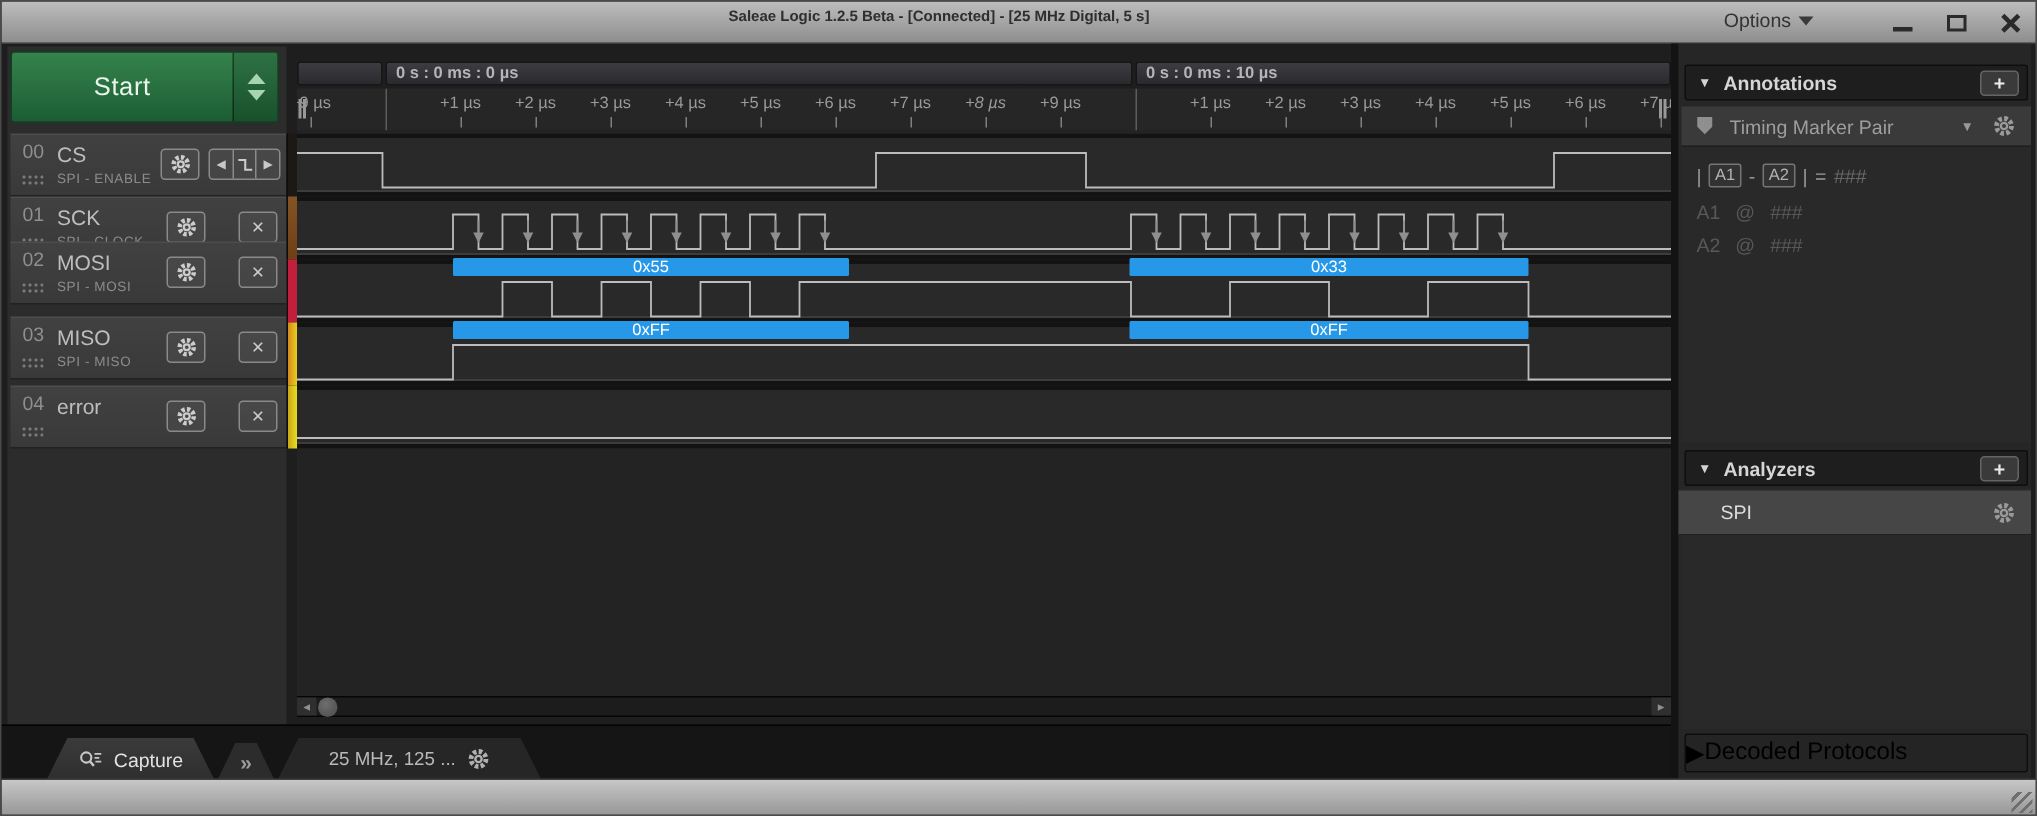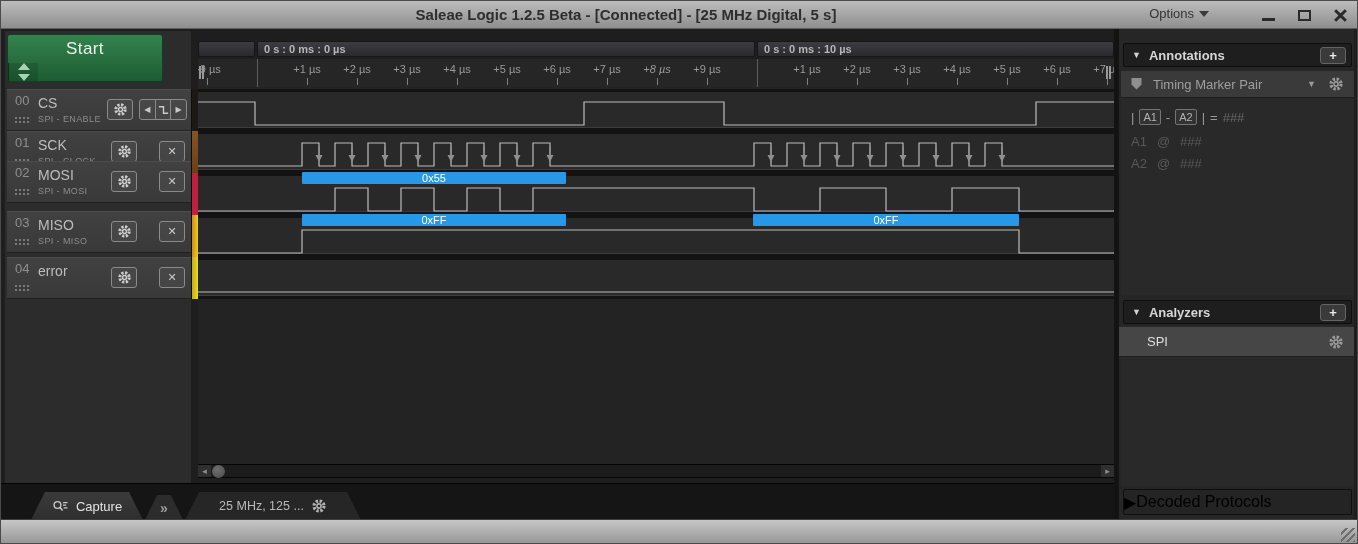--- a/index.html
+++ b/index.html
@@ -5,43 +5,43 @@
   * { box-sizing: border-box; margin: 0; padding: 0; }
   body { width:1358px; height:544px; margin:0; overflow:hidden;
          font-family:"Liberation Sans", sans-serif; background:#101010; }
   .screen { position:relative; width:1358px; height:544px; background:#1e1e1e; overflow:hidden;
             border:1px solid #4a4a4a; }
 
   
   .titlebar { position:absolute; left:0; top:0; width:1358px; height:28px;
               background:linear-gradient(#bdbdbd,#8e8e8e); border-bottom:1px solid #5f5f5f; }
   .titletext { position:absolute; left:0; top:5px; width:1206px; text-align:center;
-               font-size:15px; font-weight:bold; color:#2e2e2e;padding-left:44px; }
+               font-size:10px; font-weight:bold; color:#2e2e2e;padding-left:44px; }
   .options { position:absolute; right:150px; top:5px; font-size:13px; color:#333;
              display:flex; align-items:center; gap:5px; cursor:default; }
   .caret-down { width:0; height:0; border-left:5px solid transparent; border-right:5px solid transparent;
                 border-top:6px solid #3a3a3a; }
   .winbtn { position:absolute; top:3px; width:30px; height:22px; display:flex;
             align-items:center; justify-content:center; }
   .minbar { width:13px; height:3px; background:#2a2a2a; margin-top:8px; }
   .maxbox { width:13px; height:11px; border:2px solid #2a2a2a; }
   .closex { position:relative; width:14px; height:14px; }
   .closex:before,.closex:after{ content:""; position:absolute; left:6px; top:0; width:3px; height:15px; background:#2a2a2a; }
   .closex:before{ transform:rotate(45deg);} .closex:after{ transform:rotate(-45deg);}
 
   
   .leftpanel-bg  { position:absolute; left:4px; top:30px; width:186px; height:452px; background:#2c2c2c; }
   .wave-bg       { position:absolute; left:197px; top:86px; width:916px; height:377px; background:#232323; }
   .panel-gap     { position:absolute; left:1113px; top:28px; width:5px; height:490px; background:#131313; }
   .rightpanel-bg { position:absolute; left:1118px; top:28px; width:235px; height:490px; background:#262626; }
 
   
-  .startbtn { position:absolute; left:6px; top:33px; width:156px; height:48px; display:flex;
+  .startbtn { position:absolute; left:6px; top:33px; width:179px; height:48px; display:flex;
               border:1px solid #123f23; border-radius:3px; overflow:hidden;
-              background:linear-gradient(#35834d,#1c5c33);flex-direction:column; }
+              background:linear-gradient(#35834d,#1c5c33); }
   .startmain { flex:1; display:flex; align-items:center; justify-content:center;
                font-size:17px; color:#e9f4eb; letter-spacing:0.4px; }
   .startarrows { width:30px; border-left:1px solid rgba(0,0,0,0.45); display:flex; flex-direction:column;
                  align-items:center; justify-content:center; gap:4px; background:rgba(0,0,0,0.12); }
   .tri-up { width:0;height:0;border-left:6px solid transparent;border-right:6px solid transparent;border-bottom:7px solid #a7d4b2;}
   .tri-dn { width:0;height:0;border-left:6px solid transparent;border-right:6px solid transparent;border-top:7px solid #a7d4b2;}
 
   
   .chrow { position:absolute; left:6px; width:184px; height:42px;
            background:linear-gradient(#414141,#393939);
@@ -368,20 +368,21 @@
       </svg>
       <div class="wrow" style="top: 126px;"></div>
       <svg class="wsvg" width="916" height="42" style="top: 126px;">
         <path d="M0 38 H104 V15 H821 V38 H916" fill="none" stroke="#bcbcbc" stroke-width="1.2"></path>
       </svg>
       <div class="wrow" style="top: 168px;"></div>
       <svg class="wsvg" width="916" height="42" style="top: 168px;">
         <path d="M0 35 H916" fill="none" stroke="#bcbcbc" stroke-width="1.2"></path>
       </svg>
       <div class="bar" style="left: 104px; width: 264px; top: 83px; background: rgb(39, 152, 232);">0x55</div>
+      <div class="bar" style="left: 555px; width: 266px; top: 83px; background: rgb(39, 152, 232);">0x33</div>
       <div class="bar" style="left: 104px; width: 264px; top: 125px; background: rgb(39, 152, 232);">0xFF</div>
       <div class="bar" style="left: 555px; width: 266px; top: 125px; background: rgb(39, 152, 232);">0xFF</div>
     </div>
 
   <div class="hscroll">
     <div class="scrbtn" style="left:0;">◂</div>
     <div class="scrbtn" style="right:0;">▸</div>
     <div class="scrthumb"></div>
   </div>
 

